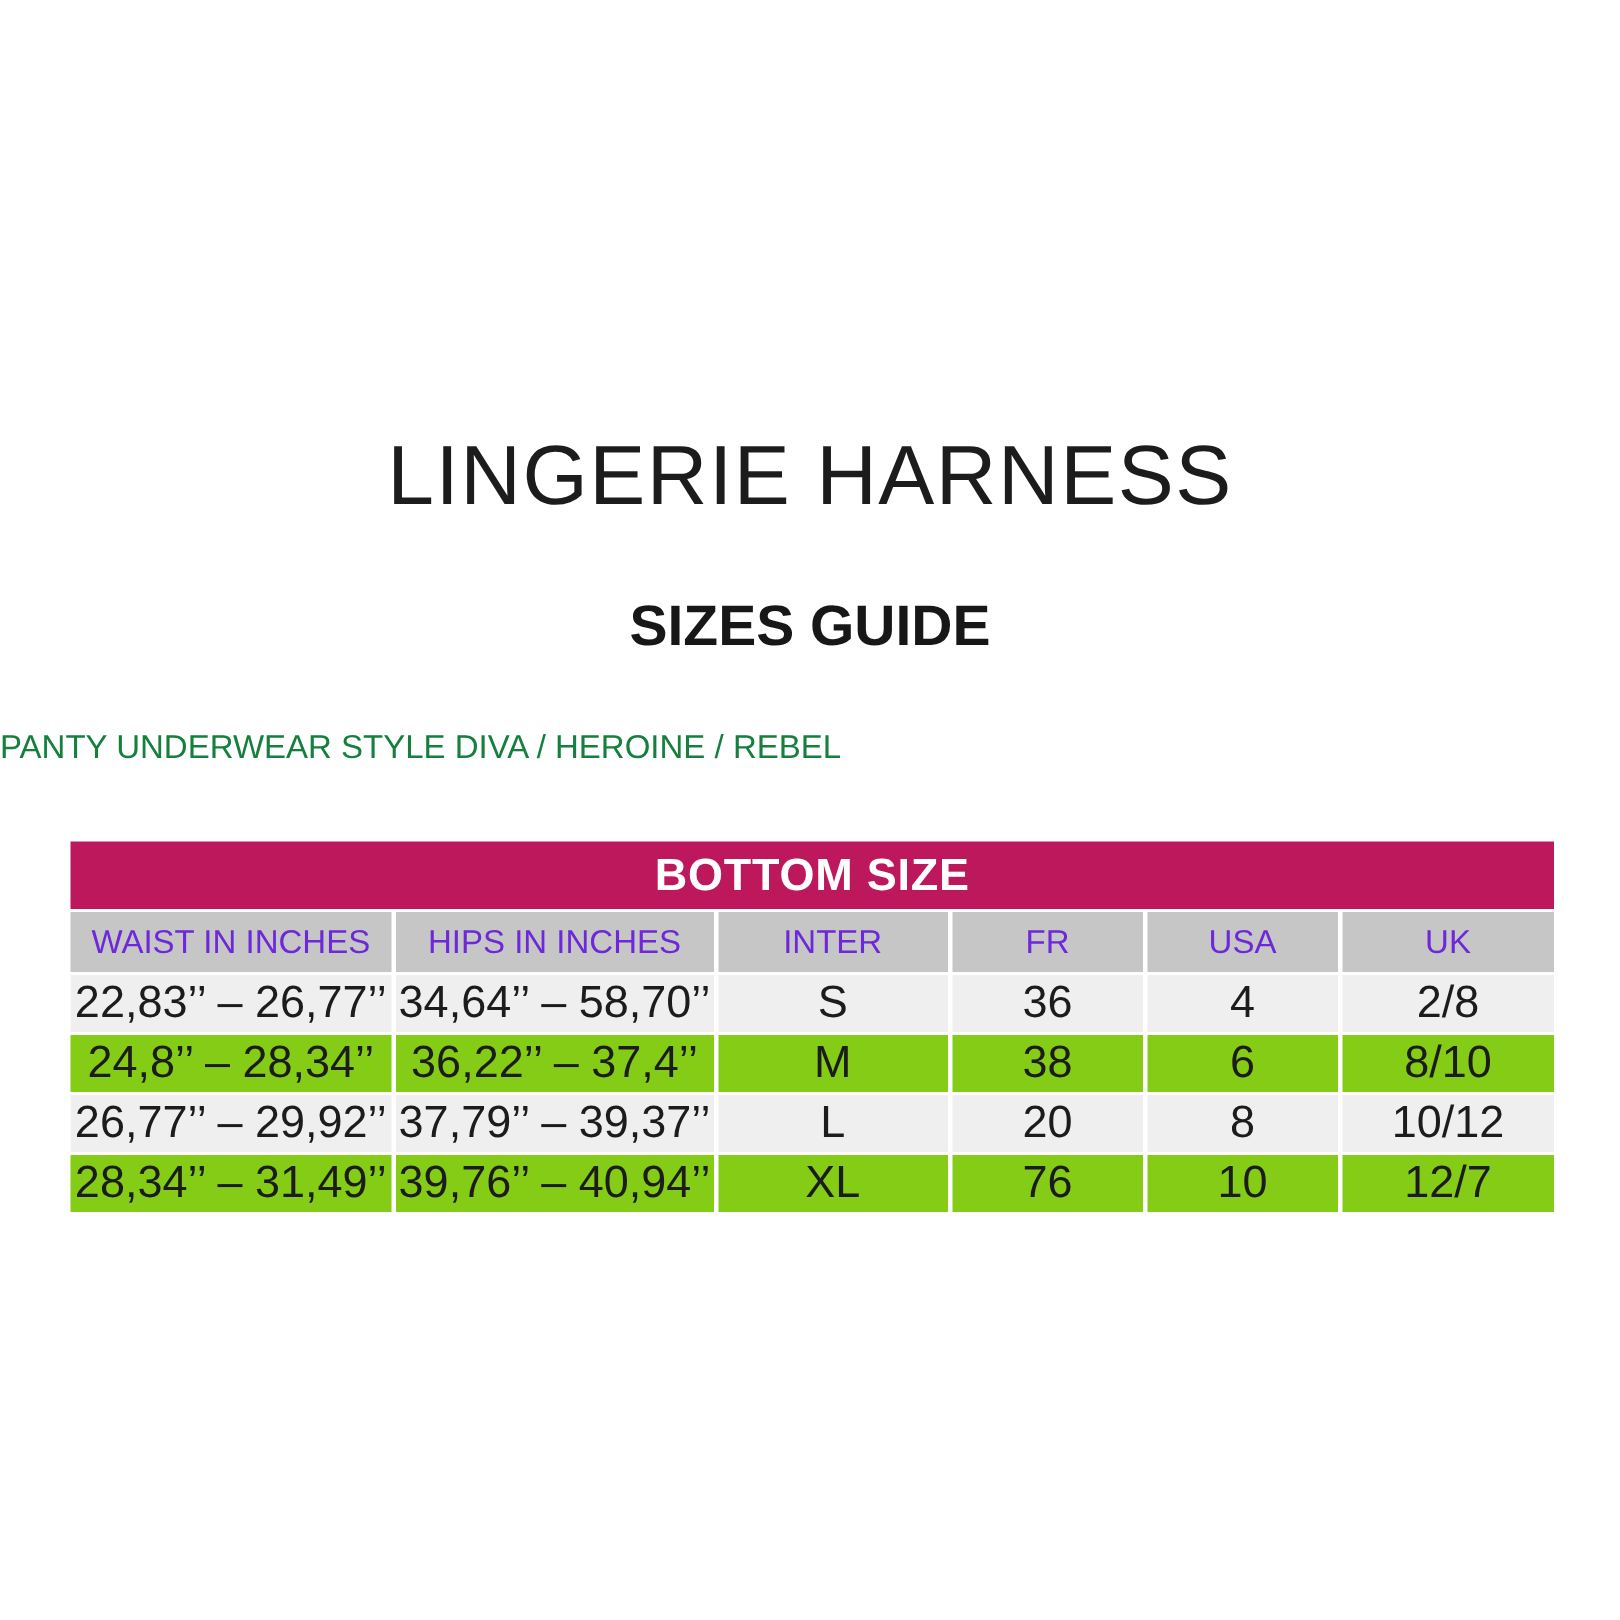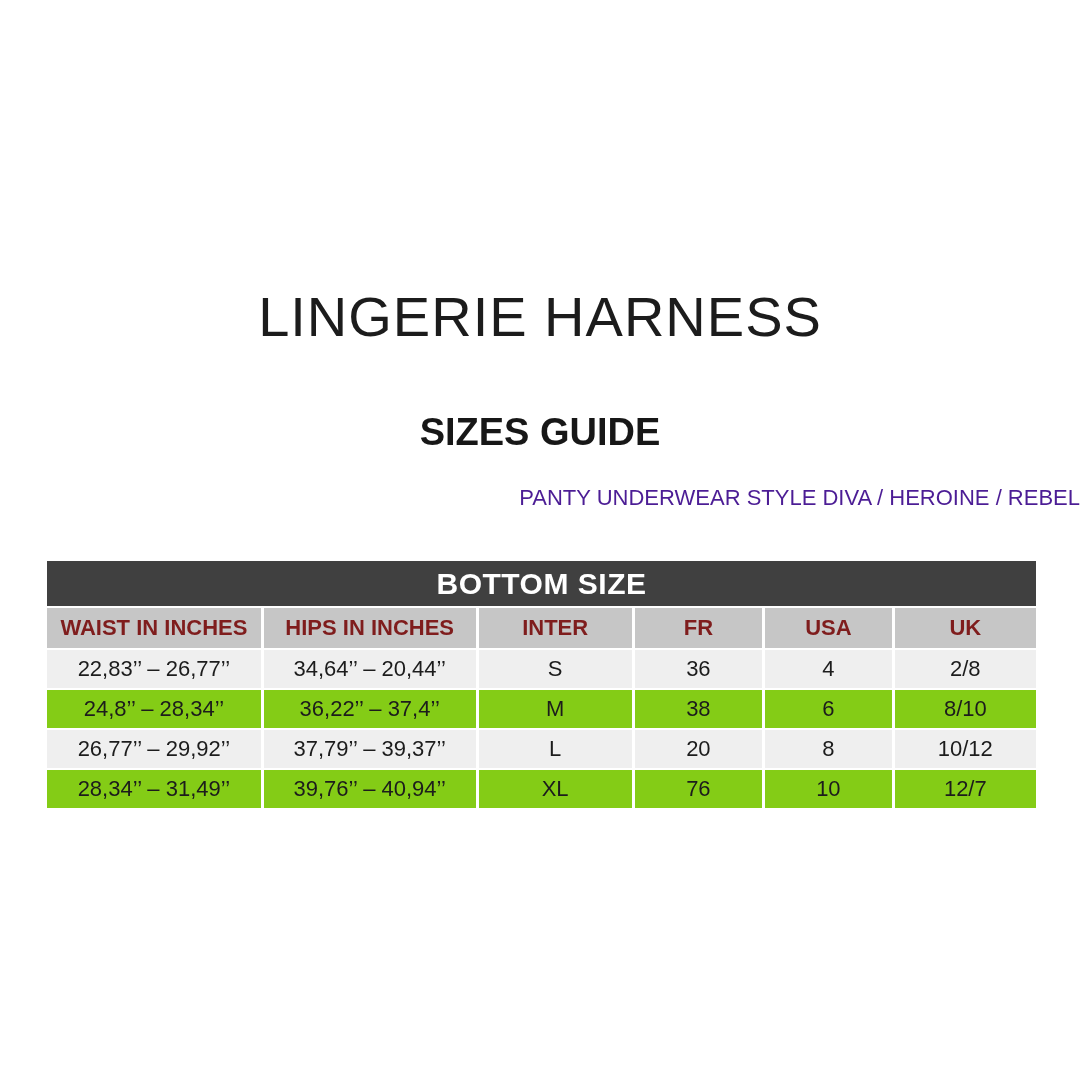--- a/index.html
+++ b/index.html
@@ -23,75 +23,75 @@
     width: 100%;
     text-align: center;
     font-size: 56px;
     font-weight: 400;
     letter-spacing: 1px;
     line-height: 58px;
     color: #1c1c1c;
   }
   .subtitle {
     position: absolute;
-    top: 412px;
+    top: 398px;
     left: 0;
     width: 100%;
     text-align: center;
     font-size: 38px;
     font-weight: 700;
     line-height: 40px;
     color: #171717;
   }
   .style-line {
     position: absolute;
     top: 484px;
     left: 0;
     width: 100%;
-    text-align: right;
+    text-align: left;
     font-size: 22px;
     font-weight: 400;
     line-height: 28px;
-    color: #4c1d95;
+    color: #15803d;
   }
   .size-table-wrap {
     position: absolute;
     top: 559px;
     left: 44px;
     width: 995px;
   }
   table.size-table {
     width: 100%;
     border-collapse: separate;
     border-spacing: 3px 2px;
     table-layout: fixed;
   }
   table.size-table th,
   table.size-table td {
     padding: 0;
     text-align: center;
     vertical-align: middle;
   }
   .band th {
-    background: #404040;
+    background: #be185d;
     color: #ffffff;
     font-size: 30px;
     font-weight: 700;
     height: 45px;
     letter-spacing: 0.5px;
   }
   .cols th {
     background: #c6c6c6;
-    color: #7f1d1d;
+    color: #6d28d9;
     font-size: 22px;
-    font-weight: 700;
+    font-weight: 400;
     height: 40px;
   }
   tr.row td {
-    font-size: 22px;
+    font-size: 30px;
     font-weight: 400;
     color: #1c1c1c;
     height: 38px;
   }
   tr.row.light td { background: #efefef; }
   tr.row.dark td  { background: #84cc16; }
 </style>
 </head>
 <body>
 
@@ -122,21 +122,21 @@
           <th>HIPS IN INCHES</th>
           <th>INTER</th>
           <th>FR</th>
           <th>USA</th>
           <th>UK</th>
         </tr>
       </thead>
       <tbody>
         <tr class="row light">
           <td>22,83’’ – 26,77’’</td>
-          <td>34,64’’ – 20,44’’</td>
+          <td>34,64’’ – 58,70’’</td>
           <td>S</td>
           <td>36</td>
           <td>4</td>
           <td>2/8</td>
         </tr>
         <tr class="row dark">
           <td>24,8’’ – 28,34’’</td>
           <td>36,22’’ – 37,4’’</td>
           <td>M</td>
           <td>38</td>

